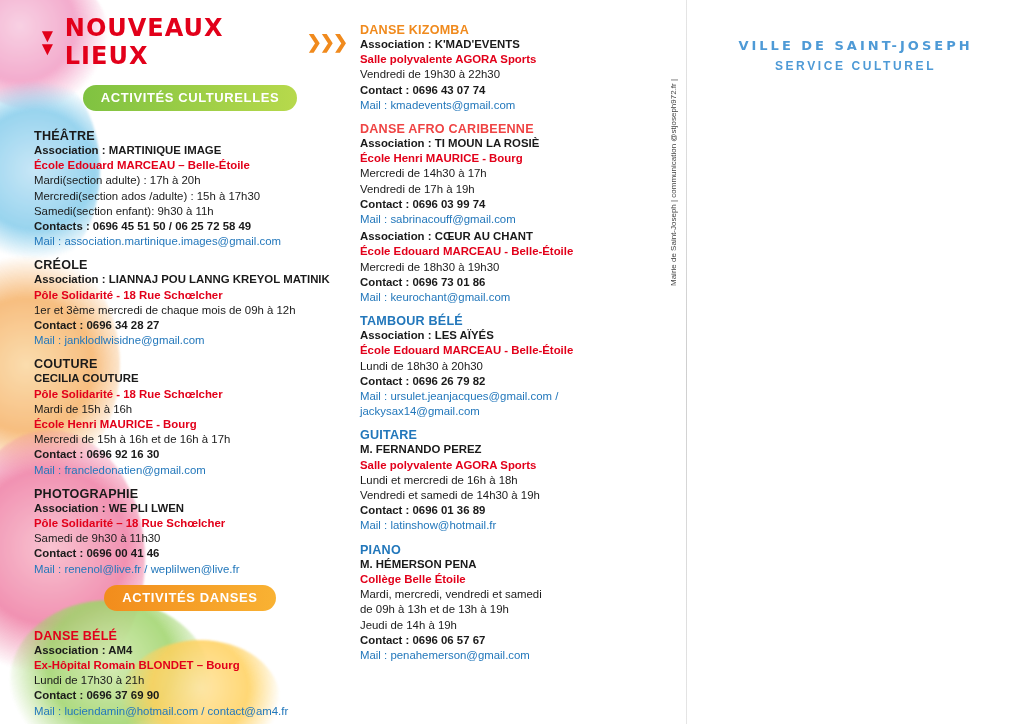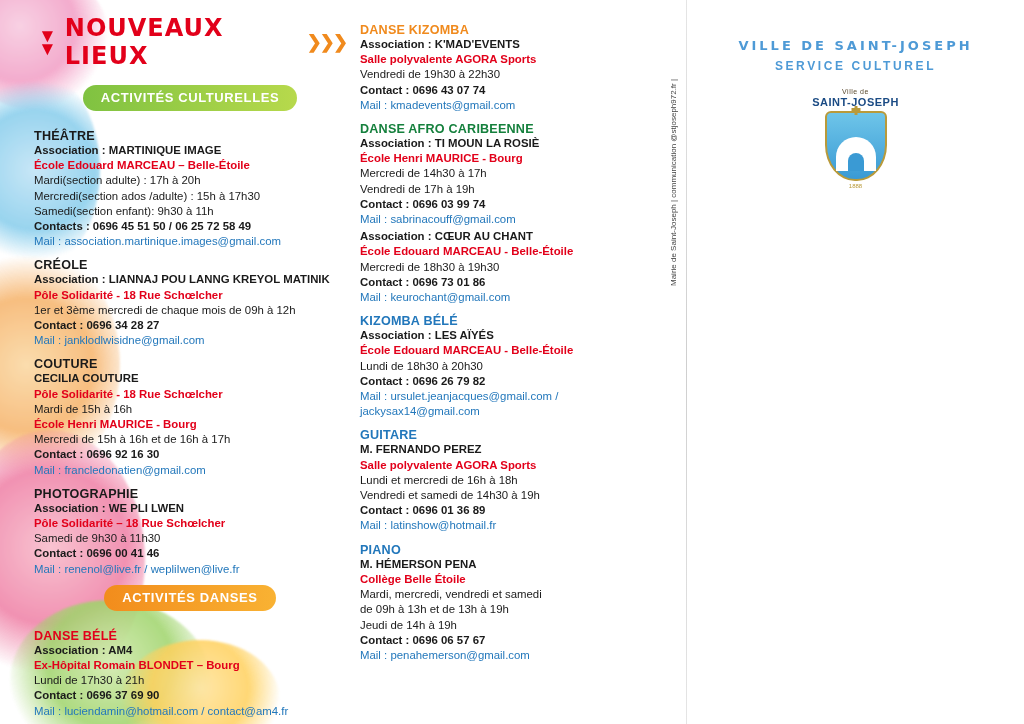--- a/index.html
+++ b/index.html
@@ -201,41 +201,41 @@
     <div id="mid-sections-top">
         <div class="entry">
           <div class="cat" style="color: rgb(240, 138, 29);">DANSE KIZOMBA</div>
           <div class="line b">Association : K'MAD'EVENTS</div>
           <div class="line red">Salle polyvalente AGORA Sports</div>
           <div class="line">Vendredi de 19h30 à 22h30</div>
           <div class="line b">Contact : 0696 43 07 74</div>
           <div class="line mail">Mail : kmadevents@gmail.com</div>
         </div>
         <div class="entry">
-          <div class="cat" style="color: #15803d;">DANSE AFRO CARIBEENNE</div>
+          <div class="cat" style="color: #ef4444;">DANSE AFRO CARIBEENNE</div>
           <div class="line b">Association : TI MOUN LA ROSIÈ</div>
           <div class="line red">École Henri MAURICE - Bourg</div>
           <div class="line">Mercredi de 14h30 à 17h</div>
           <div class="line">Vendredi de 17h à 19h</div>
           <div class="line b">Contact : 0696 03 99 74</div>
           <div class="line mail">Mail : sabrinacouff@gmail.com</div>
         </div>
       </div>
 
 
     <div id="mid-sections-music">
         <div class="entry">
           <div class="line b">Association : CŒUR AU CHANT</div>
           <div class="line red">École Edouard MARCEAU - Belle-Étoile</div>
           <div class="line">Mercredi de 18h30 à 19h30</div>
           <div class="line b">Contact : 0696 73 01 86</div>
           <div class="line mail">Mail : keurochant@gmail.com</div>
         </div>
         <div class="entry">
-          <div class="cat cat-blue">KIZOMBA BÉLÉ</div>
+          <div class="cat cat-blue">TAMBOUR BÉLÉ</div>
           <div class="line b">Association : LES AÏYÉS</div>
           <div class="line red">École Edouard MARCEAU - Belle-Étoile</div>
           <div class="line">Lundi de 18h30 à 20h30</div>
           <div class="line b">Contact : 0696 26 79 82</div>
           <div class="line mail">Mail : ursulet.jeanjacques@gmail.com /</div>
           <div class="line mail">jackysax14@gmail.com</div>
         </div>
         <div class="entry">
           <div class="cat cat-blue">GUITARE</div>
           <div class="line b">M. FERNANDO PEREZ</div>
@@ -259,25 +259,16 @@
   </div>
 
   <div class="fold"></div>
 
   <div class="vertical-credit">Mairie de Saint-Joseph | communication @stjoseph972.fr |</div>
 
   <div class="cover">
     <div class="city-title">VILLE DE SAINT-JOSEPH</div>
     <div class="city-sub">SERVICE CULTUREL</div>
 
-    <div class="crest">
-      <div class="crest-top">Ville de</div>
-      <div class="crest-name">SAINT-JOSEPH</div>
-      <div class="crest-shield">
-        <span class="crest-cross"></span>
-        <span class="crest-arch"></span>
-      </div>
-      <div class="crest-year">1888</div>
-    </div>
 
   </div>
 
 </div>
 
 </body></html>

